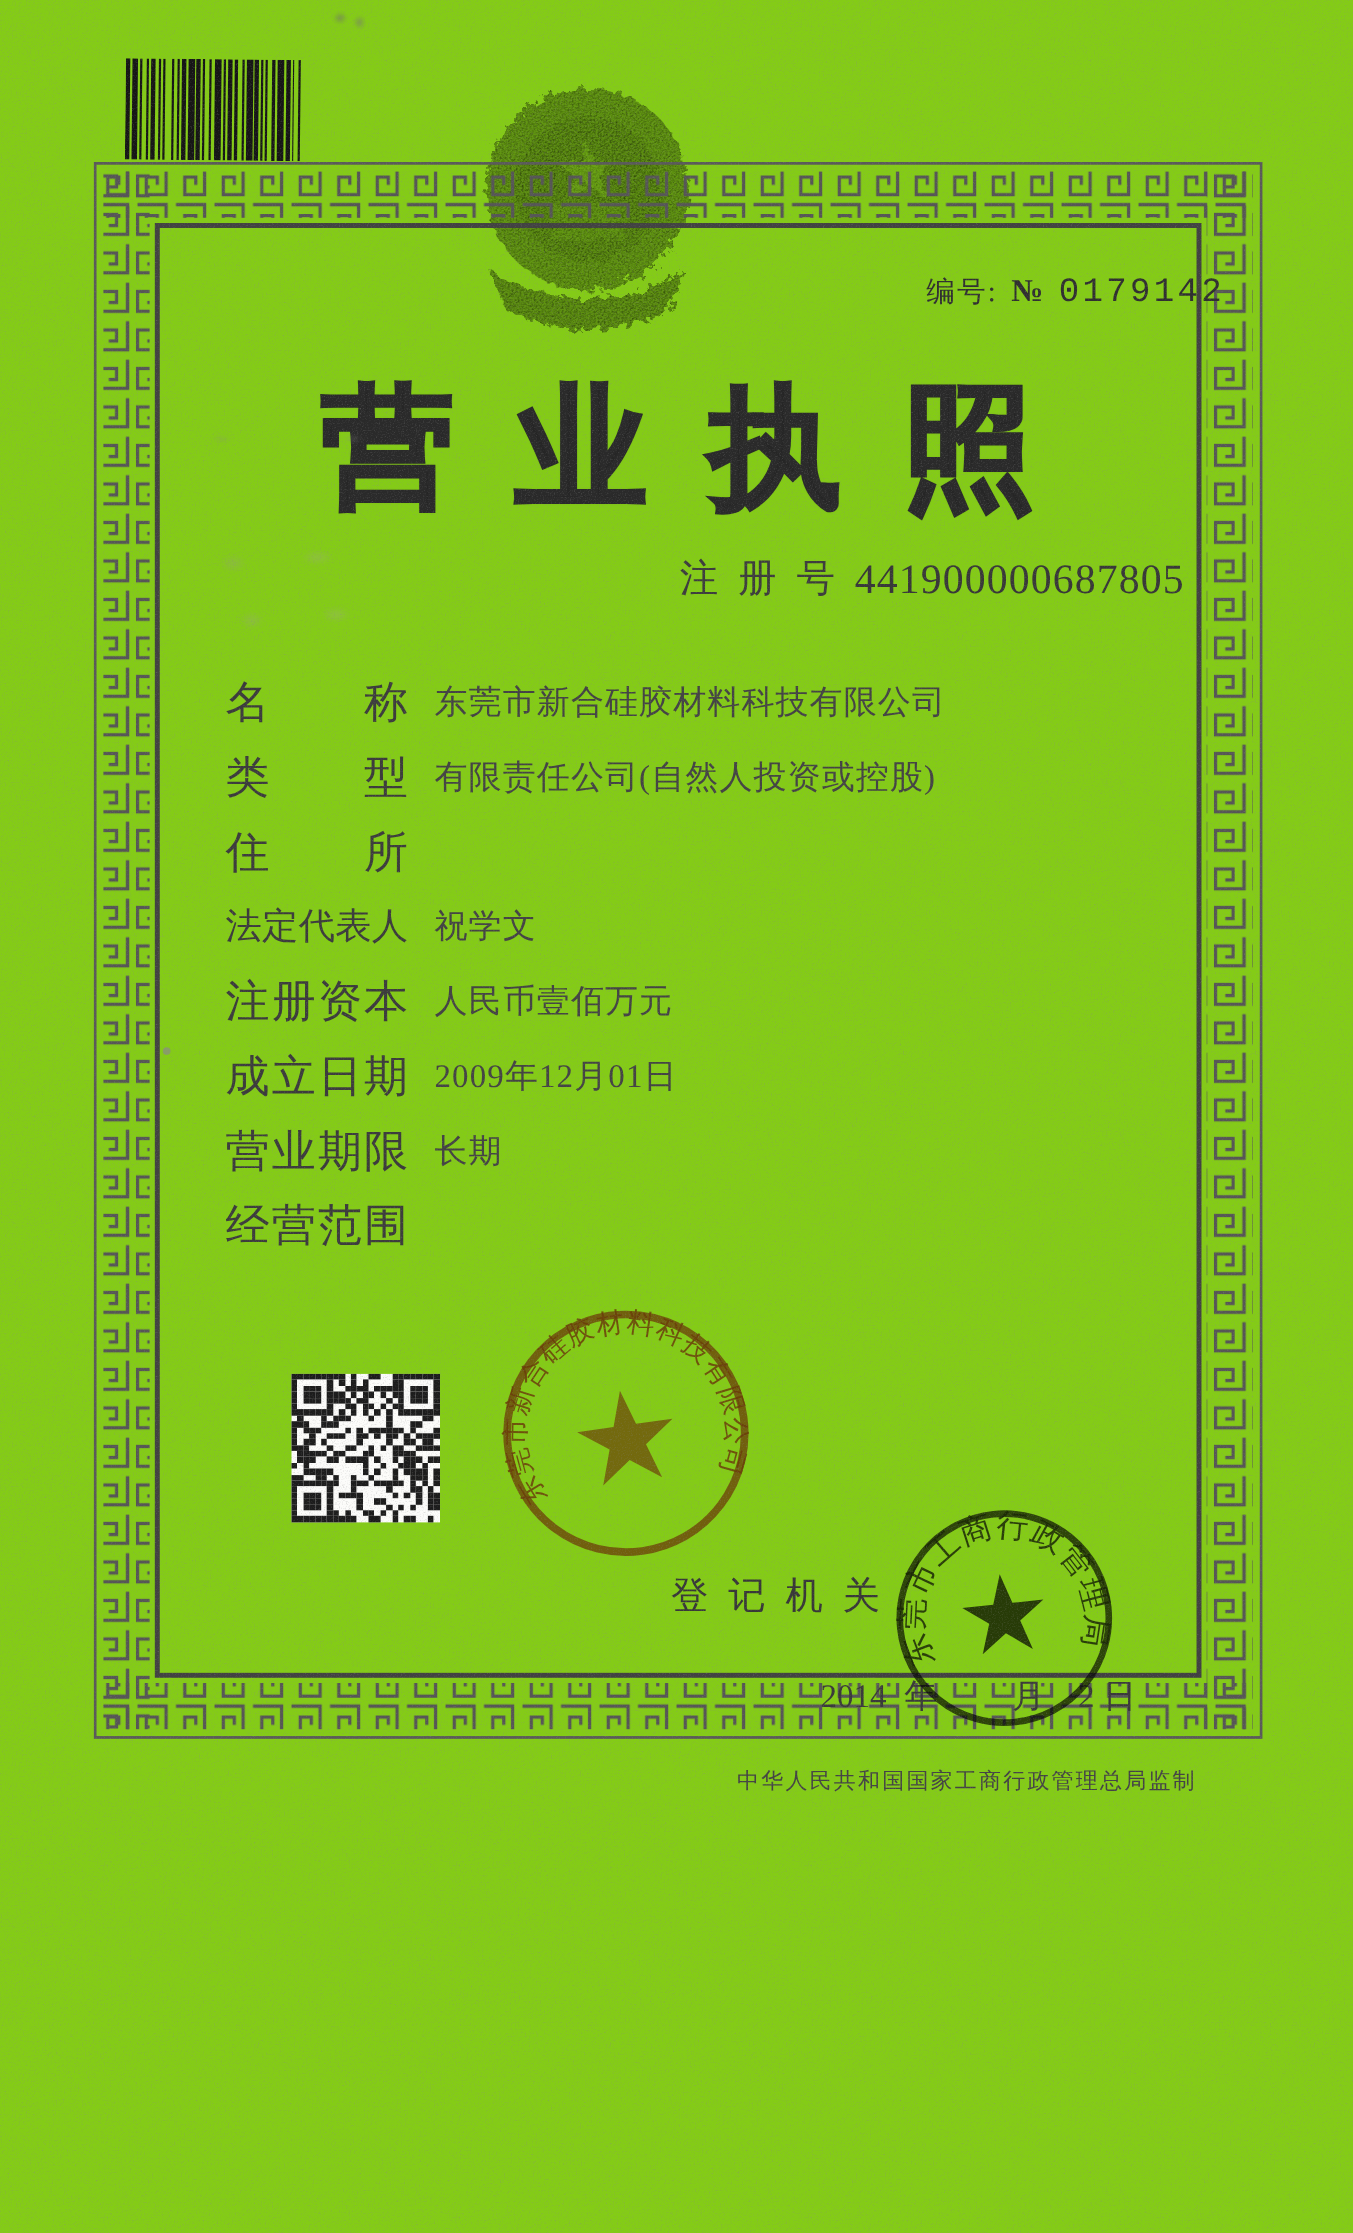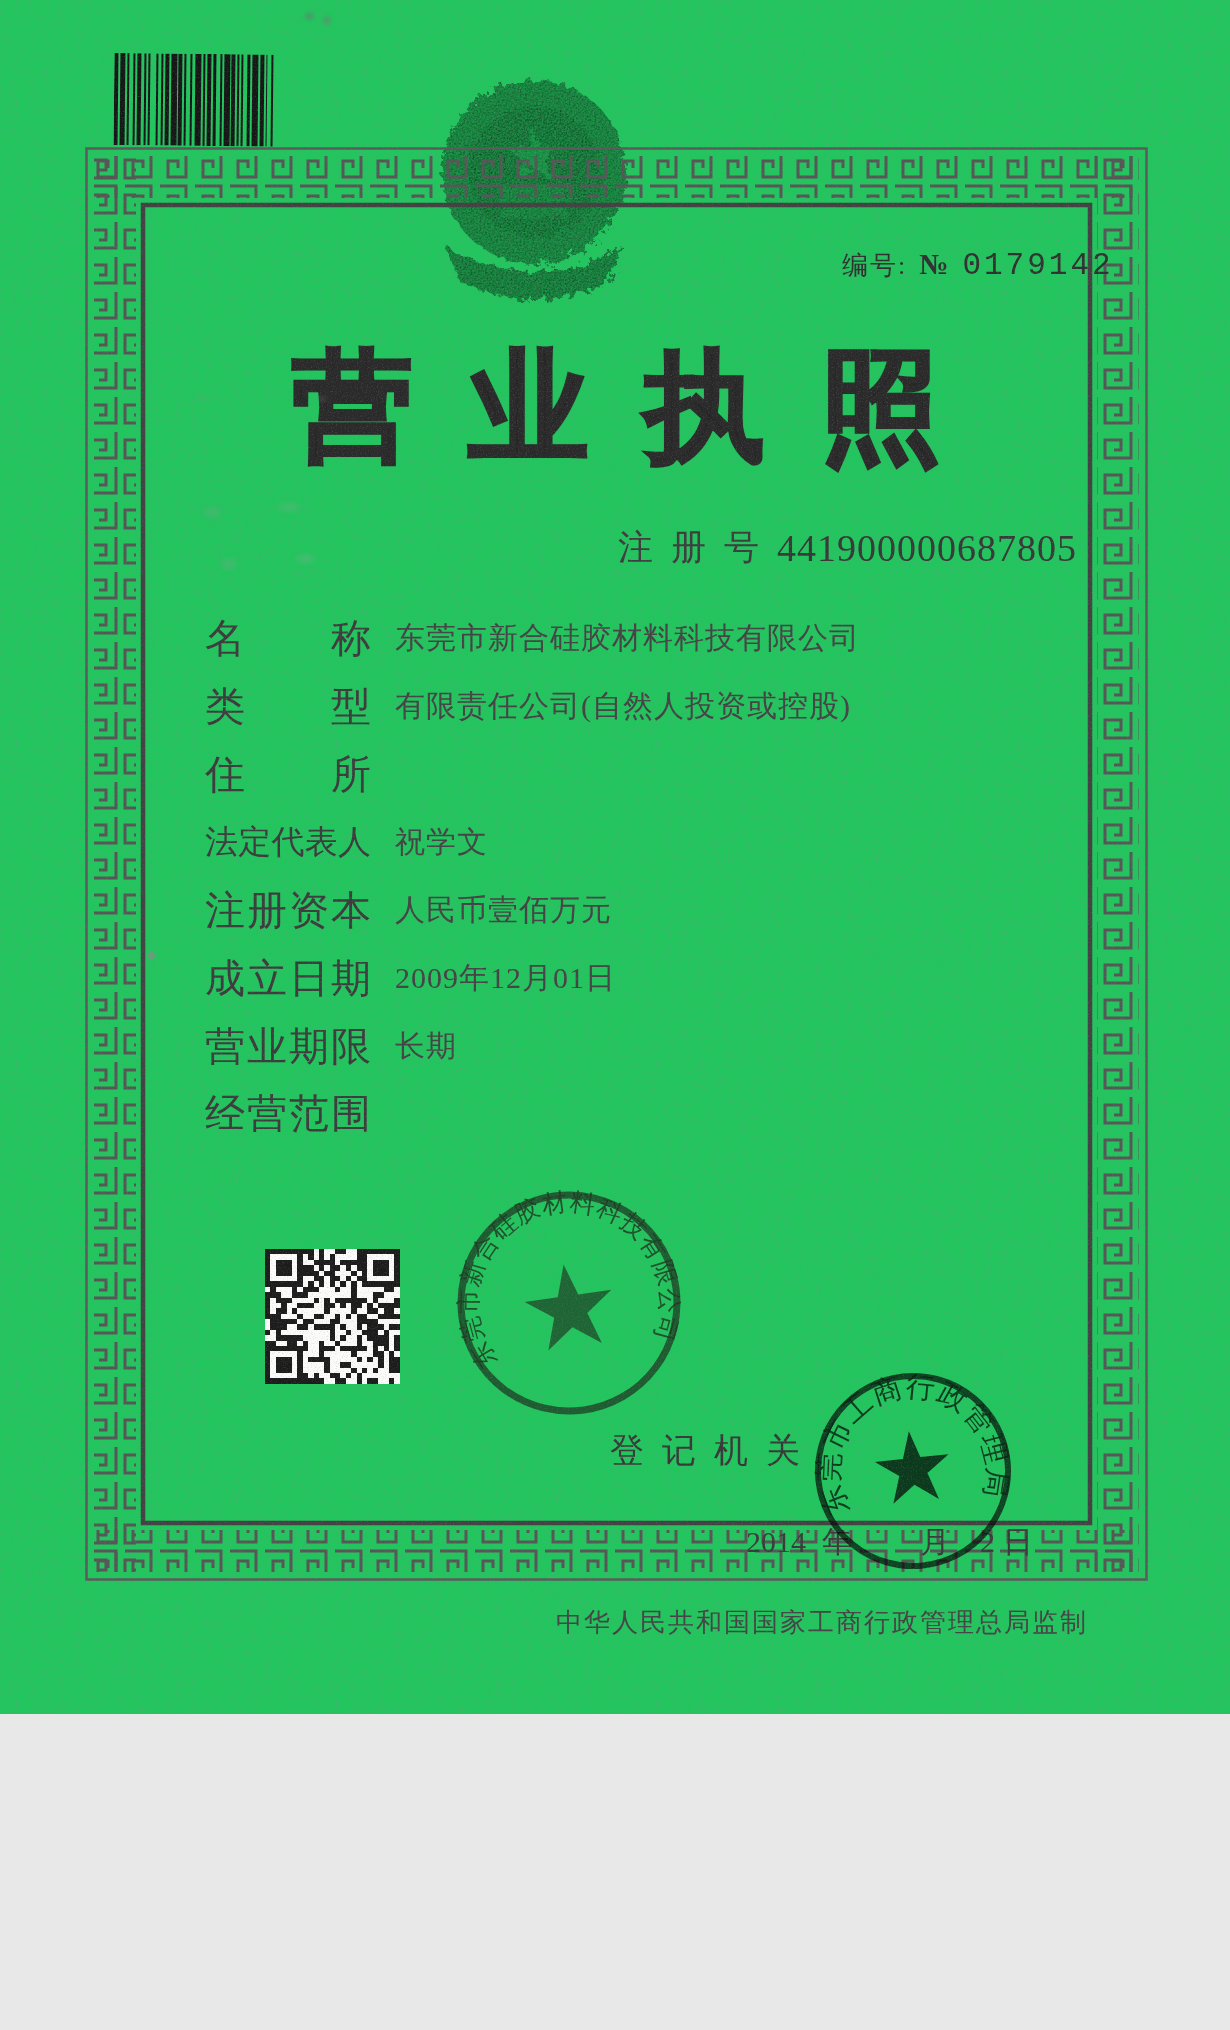--- a/index.html
+++ b/index.html
@@ -1,16 +1,16 @@
 <!DOCTYPE html>
 <html><head>
 <meta charset="utf-8">
 <style>
   html,body{margin:0;padding:0;background:#e8e8e8;}
-  .page{position:relative;width:1230px;height:1714px;background:#22c55e;overflow:hidden;
+  .page{position:relative;width:1230px;height:2030px;background:#84cc16;overflow:hidden;
         font-family:"Liberation Serif","DejaVu Serif",serif;color:#3a3a3a;}
   
   .barcode{position:absolute;left:114px;top:54px;width:198px;height:92px;white-space:nowrap;
            overflow:hidden;transform:rotate(.6deg);filter:contrast(1.05);}
   .bar{display:inline-block;height:100%;}
   .bar.dark{background:#1b1b1b;}
   
   .emblem{position:absolute;left:382px;top:56px;mix-blend-mode:multiply;opacity:.92;}
   
   .frame{position:absolute;left:85px;top:147px;}
@@ -18,21 +18,21 @@
   .serial{position:absolute;left:842px;top:248px;font-size:26px;color:#303030;display:flex;
           align-items:baseline;gap:12px;letter-spacing:2px;}
   .nomark{font-weight:bold;font-size:29px;}
   .serialnum{font-family:"Liberation Mono","DejaVu Sans Mono",monospace;font-size:31px;letter-spacing:3px;}
   
   .title{position:absolute;left:85px;top:342px;width:1063px;display:flex;justify-content:center;
          gap:56px;}
   .title-char{font-size:120px;line-height:1.1;font-weight:900;color:#262626;
               -webkit-text-stroke:3px #2a2a2a;text-shadow:0 0 2px rgba(40,40,40,.65);}
   
-  .regline{position:absolute;left:618px;top:524px;display:flex;align-items:center;}
+  .regline{position:absolute;left:618px;top:502px;display:flex;align-items:flex-end;}
   .reglabel{font-size:35px;letter-spacing:18px;color:#3d3d3d;}
   .regnum{font-size:38px;letter-spacing:1px;margin-left:0;color:#383838;}
   
   .fields{position:absolute;left:205px;top:604px;width:900px;}
   .row{display:flex;align-items:center;height:68px;}
   .row.scope{align-items:flex-start;height:auto;padding-top:4px;}
   .f-label{width:166px;display:flex;justify-content:space-between;font-size:40px;color:#3c3c3c;
            flex:none;}
   .f-label.small{font-size:33px;}
   .row.scope .f-label{margin-top:2px;}
@@ -52,21 +52,21 @@
   
   .issuer{position:absolute;left:610px;top:1428px;font-size:34px;letter-spacing:18px;color:#383838;}
   .date{position:absolute;left:746px;top:1494px;font-size:30px;color:#3a3a3a;display:flex;
         align-items:baseline;margin-top:28px;}
   .date .yu{margin-left:16px;}
   .date .mu{margin-left:68px;}
   .date .dd{margin-left:30px;}
   .date .du{margin-left:8px;}
   
   .footer-left{position:absolute;left:88px;top:1608px;font-size:20px;color:#4a4a4a;letter-spacing:1px;}
-  .footer-right{position:absolute;right:142px;top:1605px;font-size:26px;color:#444;letter-spacing:2px;}
+  .footer-right{position:absolute;right:142px;top:1605px;font-size:20px;color:#444;letter-spacing:2px;}
   
   .smudge1{position:absolute;left:178px;top:486px;width:170px;height:104px;opacity:.30;filter:blur(2px);
     background:
       radial-gradient(18px 12px at 20% 25%, #9a9a9a 0%, transparent 70%),
       radial-gradient(22px 10px at 65% 20%, #a5a5a5 0%, transparent 70%),
       radial-gradient(16px 12px at 30% 75%, #9f9f9f 0%, transparent 70%),
       radial-gradient(20px 10px at 75% 70%, #a8a8a8 0%, transparent 70%);}
   .smudge2{position:absolute;left:176px;top:388px;width:170px;height:22px;opacity:.22;filter:blur(1.5px);
     background:
       radial-gradient(14px 7px at 15% 50%, #8d8d8d 0%, transparent 70%),

